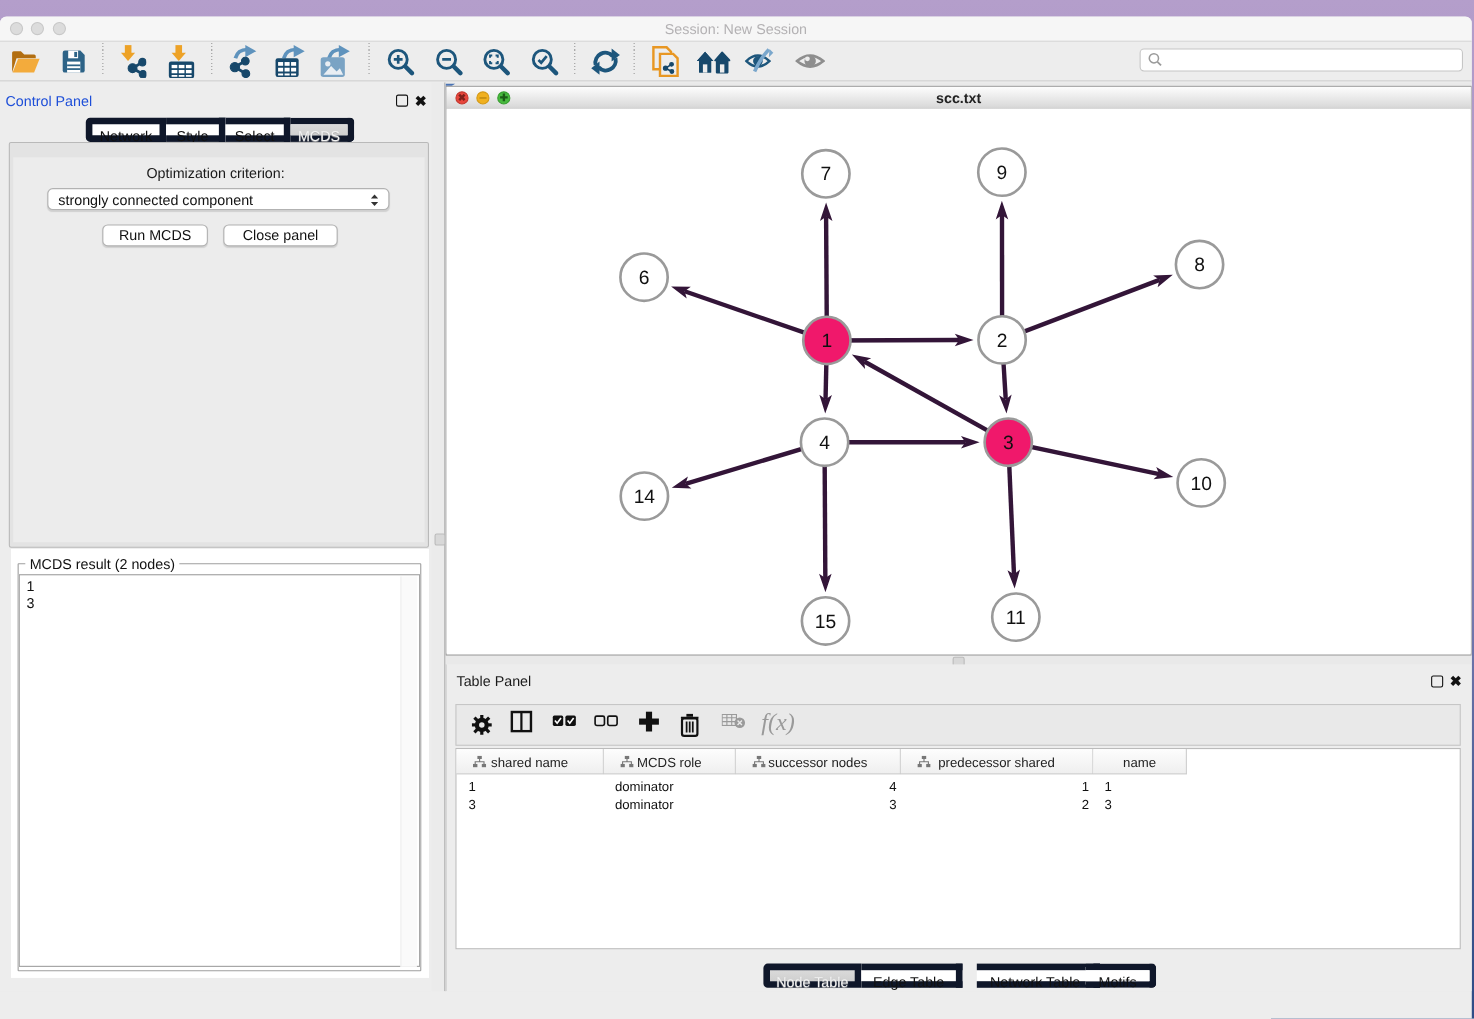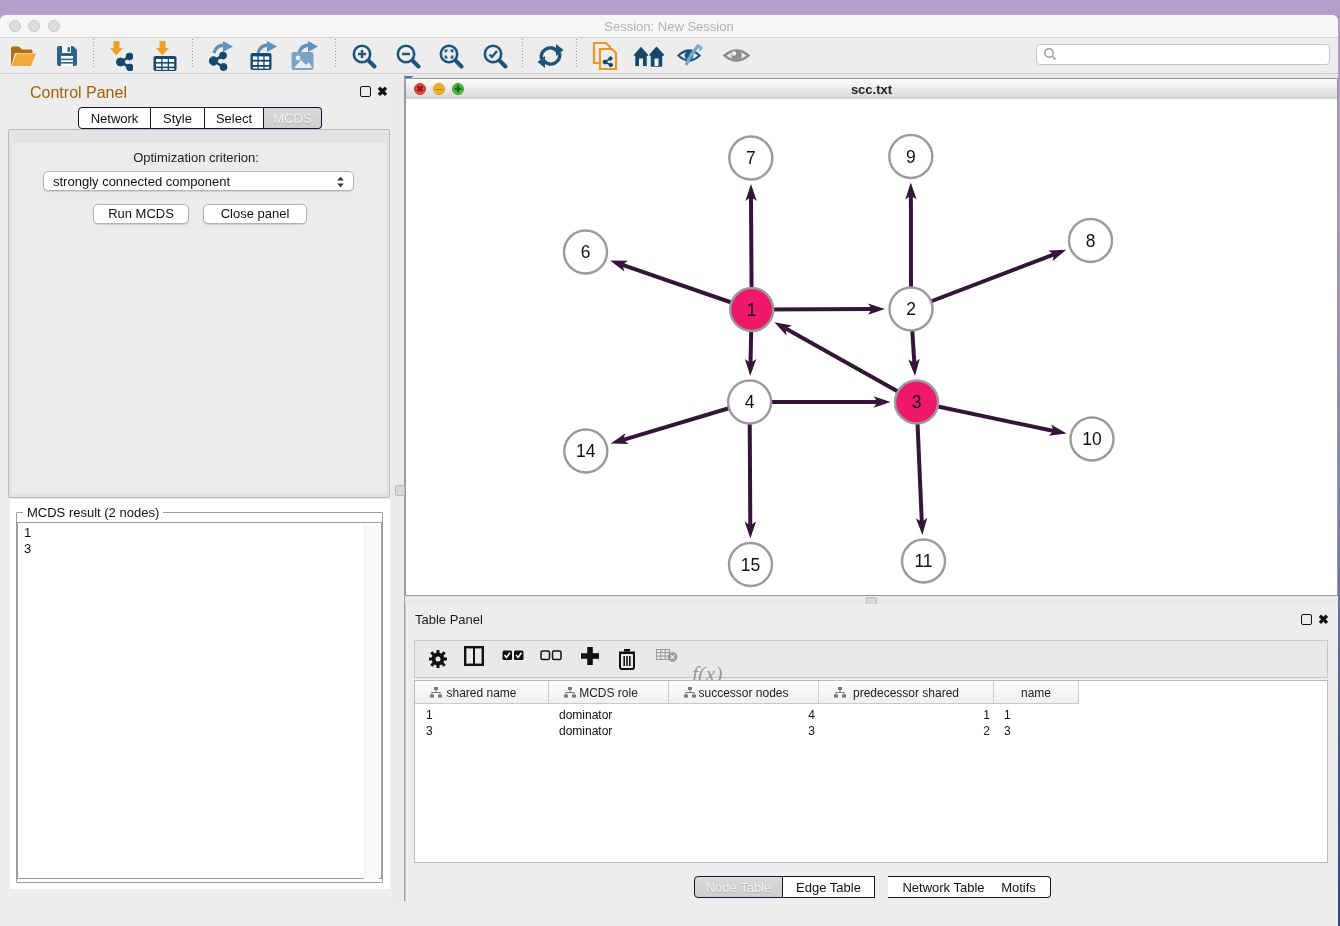--- a/index.html
+++ b/index.html
@@ -11,26 +11,26 @@
 #titlebar{position:absolute;left:0;top:0;width:100%;height:22px;background:#f6f6f6;border-bottom:1px solid #d2d2d2;}
 .tl{position:absolute;top:5px;width:12px;height:12px;border-radius:50%;background:#dcdcdc;border:1px solid #c8c8c8;box-sizing:border-box;}
 #wtitle{position:absolute;top:4px;left:0;width:100%;text-align:center;font-size:13px;color:#b4b2b4;}
 
 #toolbar{position:absolute;left:0;top:23px;width:100%;height:35px;background:#ededed;border-bottom:1px solid #cfcfcf;}
 .tbi{position:absolute;top:30px;}
 .tsep{position:absolute;top:1px;width:1px;height:30px;background-image:repeating-linear-gradient(180deg,#9a9a9a 0 1px,transparent 1px 3px);}
 #search{position:absolute;left:1036px;top:6px;width:292px;height:19px;background:#fff;border:1px solid #c6c6c6;border-radius:4px;}
 
 #cpanel{position:absolute;left:0;top:60px;width:392px;height:826px;background:#ededed;}
-#cpanel .hdr{position:absolute;left:30px;top:9px;font-size:16px;color:#a16207;}
+#cpanel .hdr{position:absolute;left:5px;top:9px;font-size:13px;color:#1d4ed8;}
 .fbtn{position:absolute;width:11px;height:11px;border:1.5px solid #111;border-radius:2px;box-sizing:border-box;}
 .xbtn{position:absolute;font-size:13px;font-weight:bold;color:#111;line-height:11px;}
 
 .tabrow{position:absolute;height:22px;}
-.tab{position:absolute;top:0;height:22px;box-sizing:border-box;background:#fff;border:1px solid #0f172a;
+.tab{position:absolute;top:0;height:22px;box-sizing:border-box;background:#fff;border:6px solid #0f172a;
  font-size:13px;color:#111;text-align:center;line-height:21px;}
 .tab.sel{background:linear-gradient(180deg,#dadada,#cfcfcf);color:#f3f3f3;text-shadow:0 1px 1px #aaa;text-align:center;}
 #tabpane{position:absolute;left:8px;top:54px;width:382px;height:369px;background:#e3e3e3;border:1px solid #b9b9b9;border-radius:2px;box-sizing:border-box;}
 #tpinner{position:absolute;left:3px;top:13px;width:374px;height:350px;background:#ececec;}
 #optlabel{position:absolute;left:0;top:75px;width:392px;text-align:center;font-size:13px;color:#1a1a1a;}
 #combo{position:absolute;left:43px;top:96px;width:311px;height:20px;background:#fff;border:1px solid #b2b2b2;border-radius:5px;box-sizing:border-box;box-shadow:0 1px 1px rgba(0,0,0,.12);}
 #combo .ct{position:absolute;left:9px;top:2px;font-size:13px;color:#111;}
 .btn{position:absolute;height:20px;background:#fff;border:1px solid #b2b2b2;border-radius:5px;box-sizing:border-box;
  font-size:13px;color:#111;text-align:center;line-height:18px;box-shadow:0 1px 1px rgba(0,0,0,.12);}
 
@@ -369,21 +369,21 @@
       </svg>
       <svg style="position:absolute;left:241px;top:8px;" width="22" height="14" viewBox="0 0 22 14">
         <rect x="0.5" y="0.5" width="13" height="10" fill="none" stroke="#9a9a9a" stroke-width="1"></rect>
         <line x1="0.5" y1="3.5" x2="13.5" y2="3.5" stroke="#9a9a9a"></line>
           <line x1="0.5" y1="7" x2="13.5" y2="7" stroke="#9a9a9a"></line>
         <line x1="4.8" y1="0.5" x2="4.8" y2="10.5" stroke="#9a9a9a"></line>
           <line x1="9.2" y1="0.5" x2="9.2" y2="10.5" stroke="#9a9a9a"></line>
         <circle cx="16.5" cy="8" r="4.8" fill="#9a9a9a"></circle>
         <path d="M14.5 6 L18.5 10 M18.5 6 L14.5 10" stroke="#e9e9e9" stroke-width="1.3"></path>
       </svg>
-      <div style="position:absolute;left:277px;top:20px;font-family:'Liberation Serif',serif;font-style:italic;font-size:22px;color:#9a9a9a;">f(x)</div>
+      <div style="position:absolute;left:277px;top:3px;font-family:'Liberation Serif',serif;font-style:italic;font-size:22px;color:#9a9a9a;">f(x)</div>
     </div>
     <div id="ttable">
       <div class="th" style="left:0;width:134px;">shared name</div>
       <div class="th" style="left:134px;width:120px;">MCDS role</div>
       <div class="th" style="left:254px;width:150px;">successor nodes</div>
       <div class="th" style="left:404px;width:175px;">predecessor shared</div>
       <div class="th" style="left:579px;width:85px;">name</div>
       <svg class="thicon" style="position:absolute;left:15px;top:6px;" width="12" height="11" viewBox="0 0 12 11">
           <g fill="#777">
             <rect x="4" y="0" width="4" height="3"></rect>

